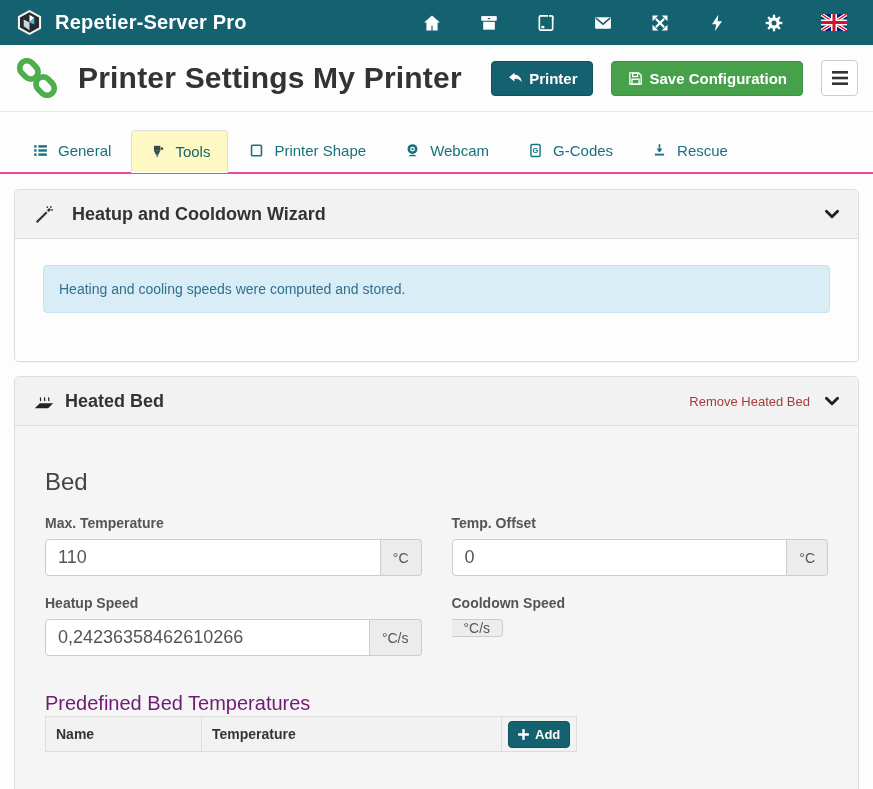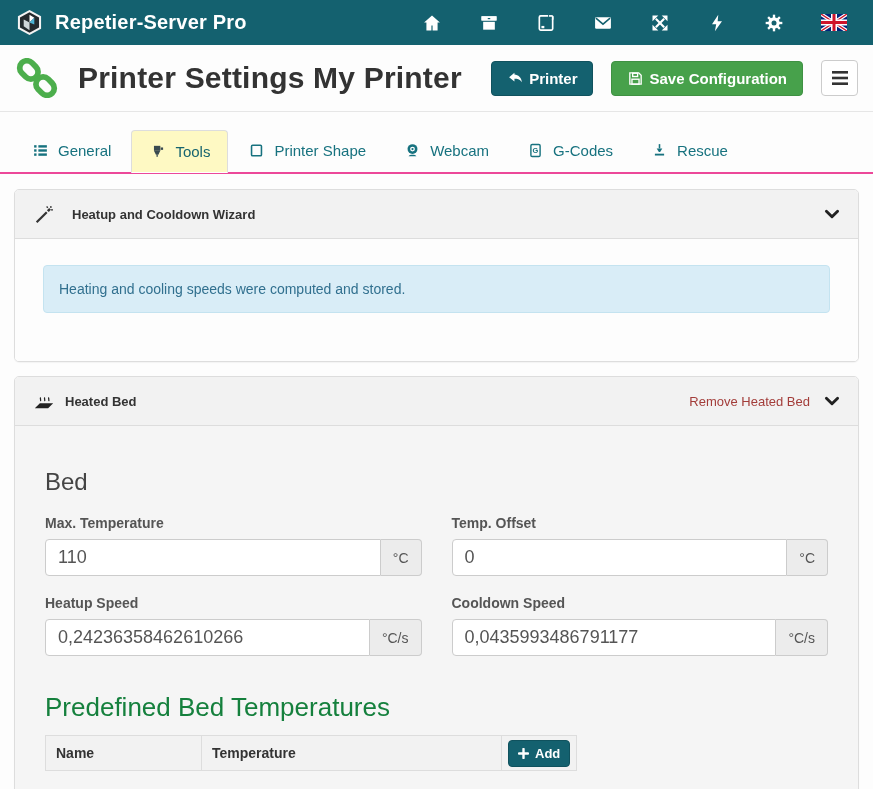--- a/index.html
+++ b/index.html
@@ -76,21 +76,21 @@
     overflow: hidden;
   }
   .panel-header {
     background: #f2f2f2;
     border-bottom: 1px solid #ddd;
     padding: 13px 18px;
     display: flex; align-items: center;
     cursor: pointer;
   }
   .panel-header .p-icon { width: 22px; height: 22px; margin-right: 17px; }
-  .panel-title { font-size: 13px; font-weight: 600; color: #333; }
+  .panel-title { font-size: 18px; font-weight: 600; color: #333; }
   .panel-header .chevron { margin-left: 14px; width: 16px; height: 16px; cursor: pointer; }
   .remove-link { margin-left: auto; color: #a33d3a; font-size: 13px; cursor: pointer; }
   .wizard-body { background: #fdfdfd; padding: 26px 28px 48px; }
   .alert-info {
     background: #d9edf7; border: 1px solid #c4e3f0; border-radius: 4px;
     padding: 15px; color: #31708f; font-size: 14px;
   }
   .bed-body { background: #f5f5f5; padding: 2px 30px 52px; }
   .section-title { margin: 40px 0 19px; font-size: 24px; font-weight: 500; color: #444; }
   
@@ -107,21 +107,21 @@
     background: #fff; font-family: inherit; outline: none;
   }
   .input-addon {
     display: flex; align-items: center;
     padding: 0 12px; background: #ececec;
     border: 1px solid #ccc; border-left: 0;
     border-radius: 0 4px 4px 0;
     color: #555; font-size: 14px; white-space: nowrap;
   }
   
-  .table-title { margin: 36px 0 12px; font-size: 26px; font-weight: 500; color: #15803d; }
+  .table-title { margin: 36px 0 1px; font-size: 20px; font-weight: 500; color: #701a75; }
   table.temp-table { border-collapse: collapse; background: #f2f2f2; }
   .temp-table th, .temp-table td { border: 1px solid #ddd; text-align: left; }
   .temp-table th {
     font-size: 14px; font-weight: 700; color: #333;
     padding: 9px 10px; background: #f2f2f2;
   }
   .col-name { width: 156px; }
   .col-temp { width: 300px; }
   .col-action { width: 67px; padding: 3px 6px !important; }
   .btn-add {
@@ -361,21 +361,20 @@
       <div class="field">
         <label>Heatup Speed</label>
         <div class="input-group">
           <input type="text" value="0,24236358462610266" style="">
           <span class="input-addon">°C/s</span>
         </div>
       </div>
       <div class="field">
         <label>Cooldown Speed</label>
         <div class="input-group">
-          <input type="text" value="0,0435993486791177" style="">
           <span class="input-addon">°C/s</span>
         </div>
       </div>
     </div>
 
     <h3 class="table-title">Predefined Bed Temperatures</h3>
     <table class="temp-table">
       <thead>
         <tr>
           <th class="col-name">Name</th>

